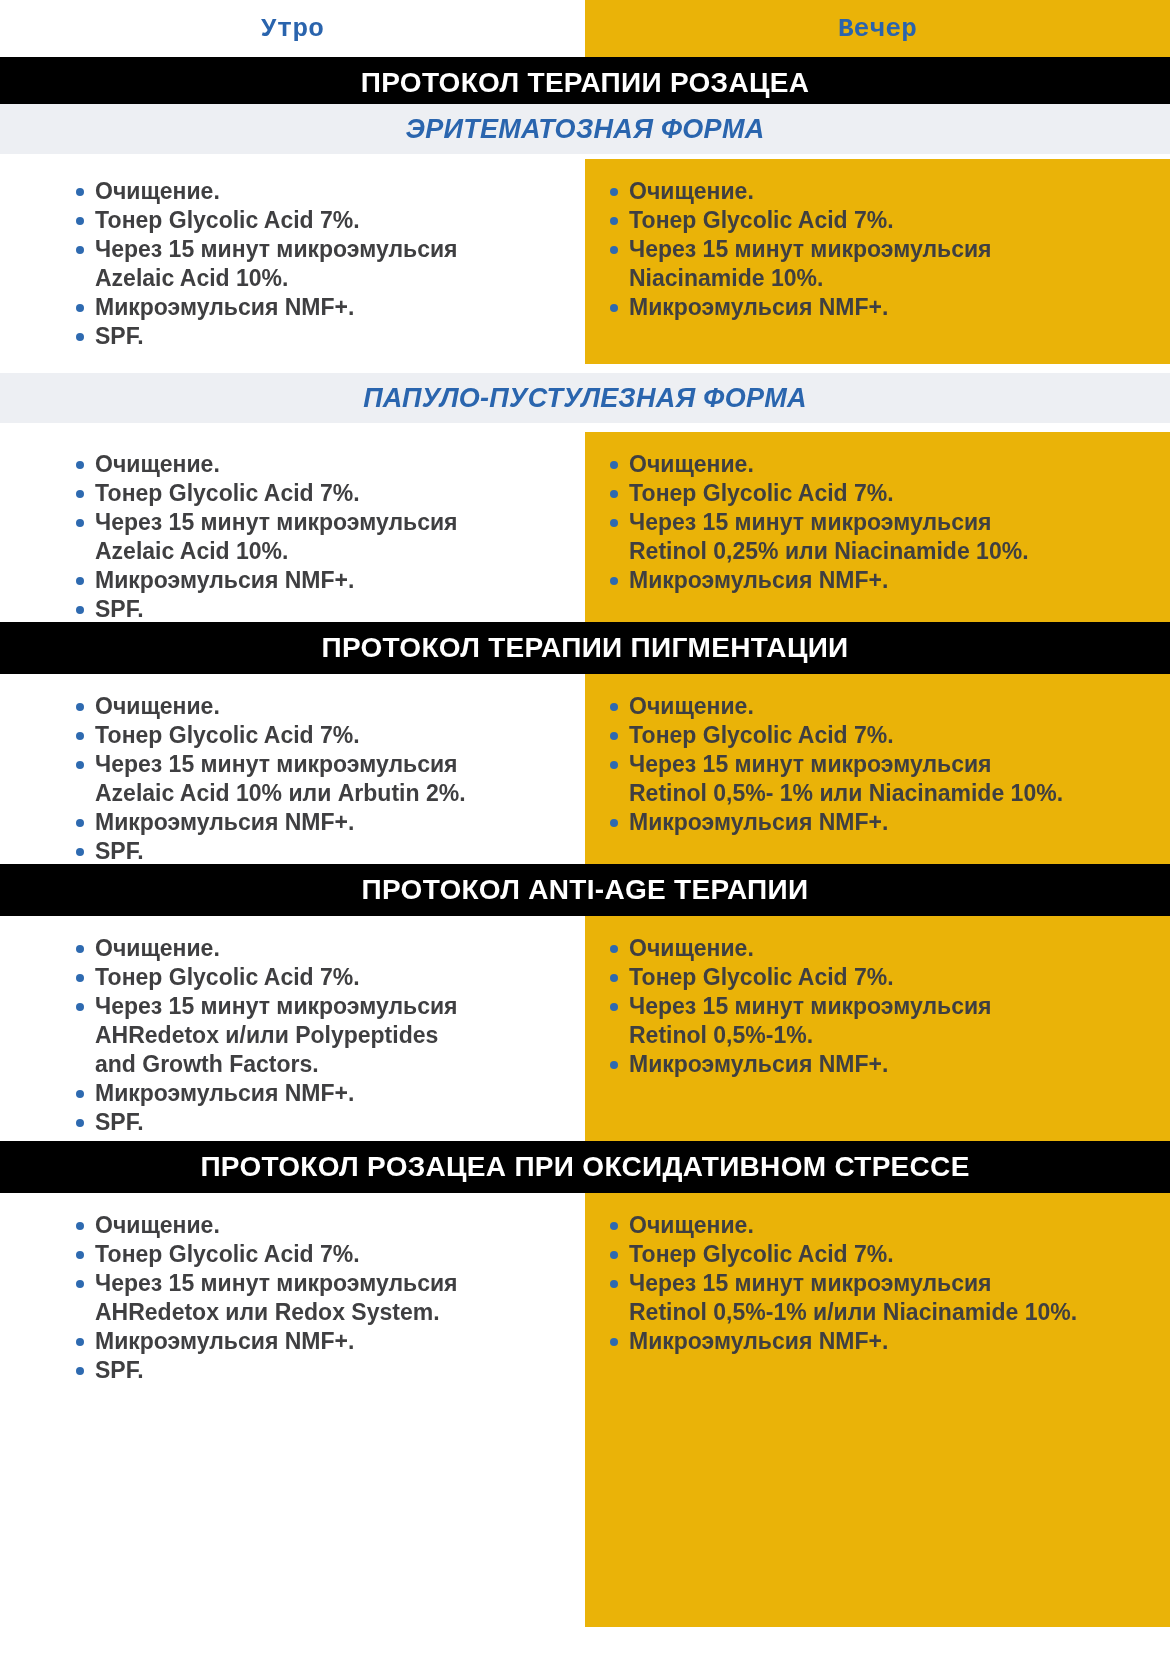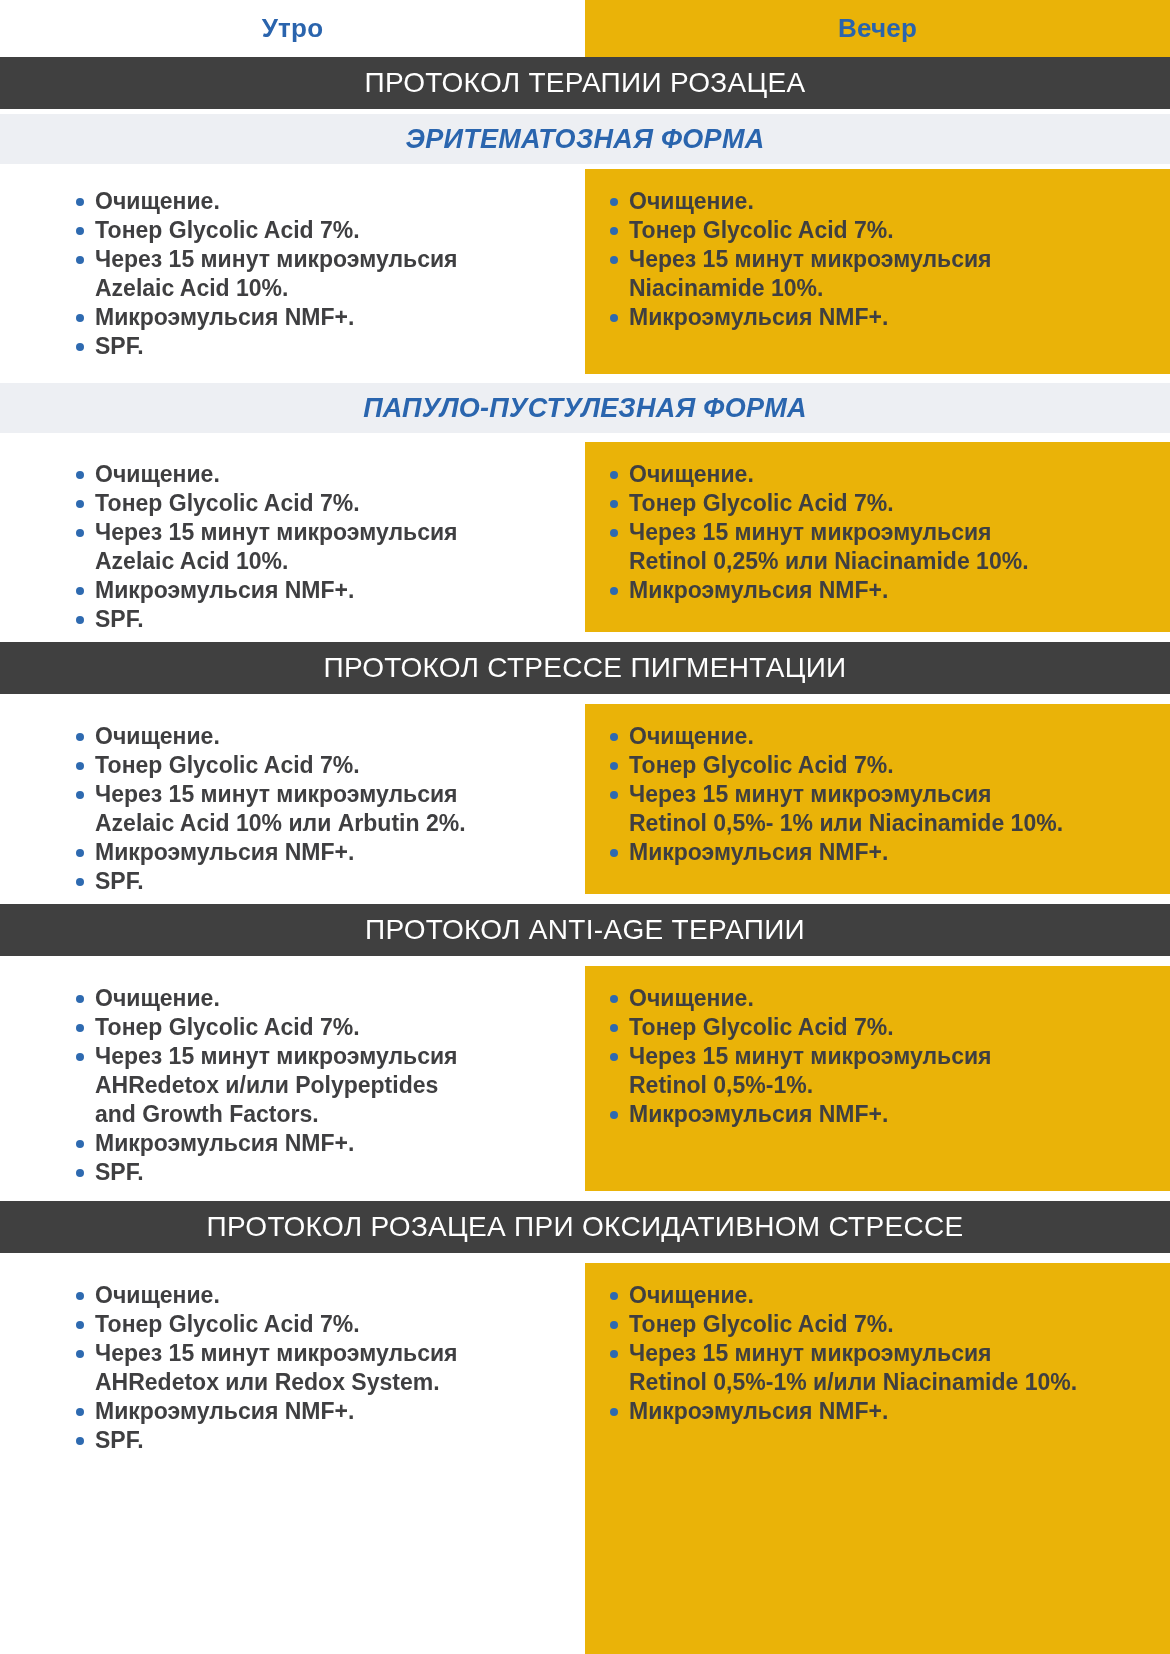--- a/index.html
+++ b/index.html
@@ -16,38 +16,38 @@
     overflow: hidden;
   }
   .row { display: flex; width: 100%; }
   .half { width: 585px; box-sizing: border-box; }
   .half.left  { background: #ffffff; }
   .half.right { background: #eab308; }
 
   
   .header-row { height: 57px; }
   .header-row .half {
-    display: flex; align-items: center; justify-content: center;
+    display: flex; align-items: center; justify-content: center; font-family: Liberation Mono, monospace;
   }
   .col-title {
     color: #2a64ad;
     font-size: 26px;
     font-weight: bold;
     letter-spacing: 0.2px;
   }
 
   
   .banner {
     height: 52px;
     line-height: 52px;
-    margin: 10px 0;
-    background: #404040;
+    margin: 0 0;
+    background: #000000;
     color: #ffffff;
     font-size: 28px;
-    font-weight: normal;
+    font-weight: bold;
     text-align: center;
     letter-spacing: 0.3px;
   }
   .banner.flush-top { margin-top: 0; }
 
   
   .band {
     height: 50px;
     line-height: 50px;
     background: #edeff3;
@@ -145,21 +145,21 @@
       <ul class="steps">
           <li>Очищение.</li>
           <li>Тонер Glycolic Acid 7%.</li>
           <li>Через 15 минут микроэмульсия
 Retinol 0,25% или Niacinamide 10%.</li>
           <li>Микроэмульсия NMF+.</li>
         </ul>
     </div>
   </div>
 
-  <div class="banner">ПРОТОКОЛ СТРЕССЕ ПИГМЕНТАЦИИ</div>
+  <div class="banner">ПРОТОКОЛ ТЕРАПИИ ПИГМЕНТАЦИИ</div>
   <div class="row content h190">
     <div class="half left">
       <ul class="steps">
           <li>Очищение.</li>
           <li>Тонер Glycolic Acid 7%.</li>
           <li>Через 15 минут микроэмульсия
 Azelaic Acid 10% или Arbutin 2%.</li>
           <li>Микроэмульсия NMF+.</li>
           <li>SPF.</li>
         </ul>

